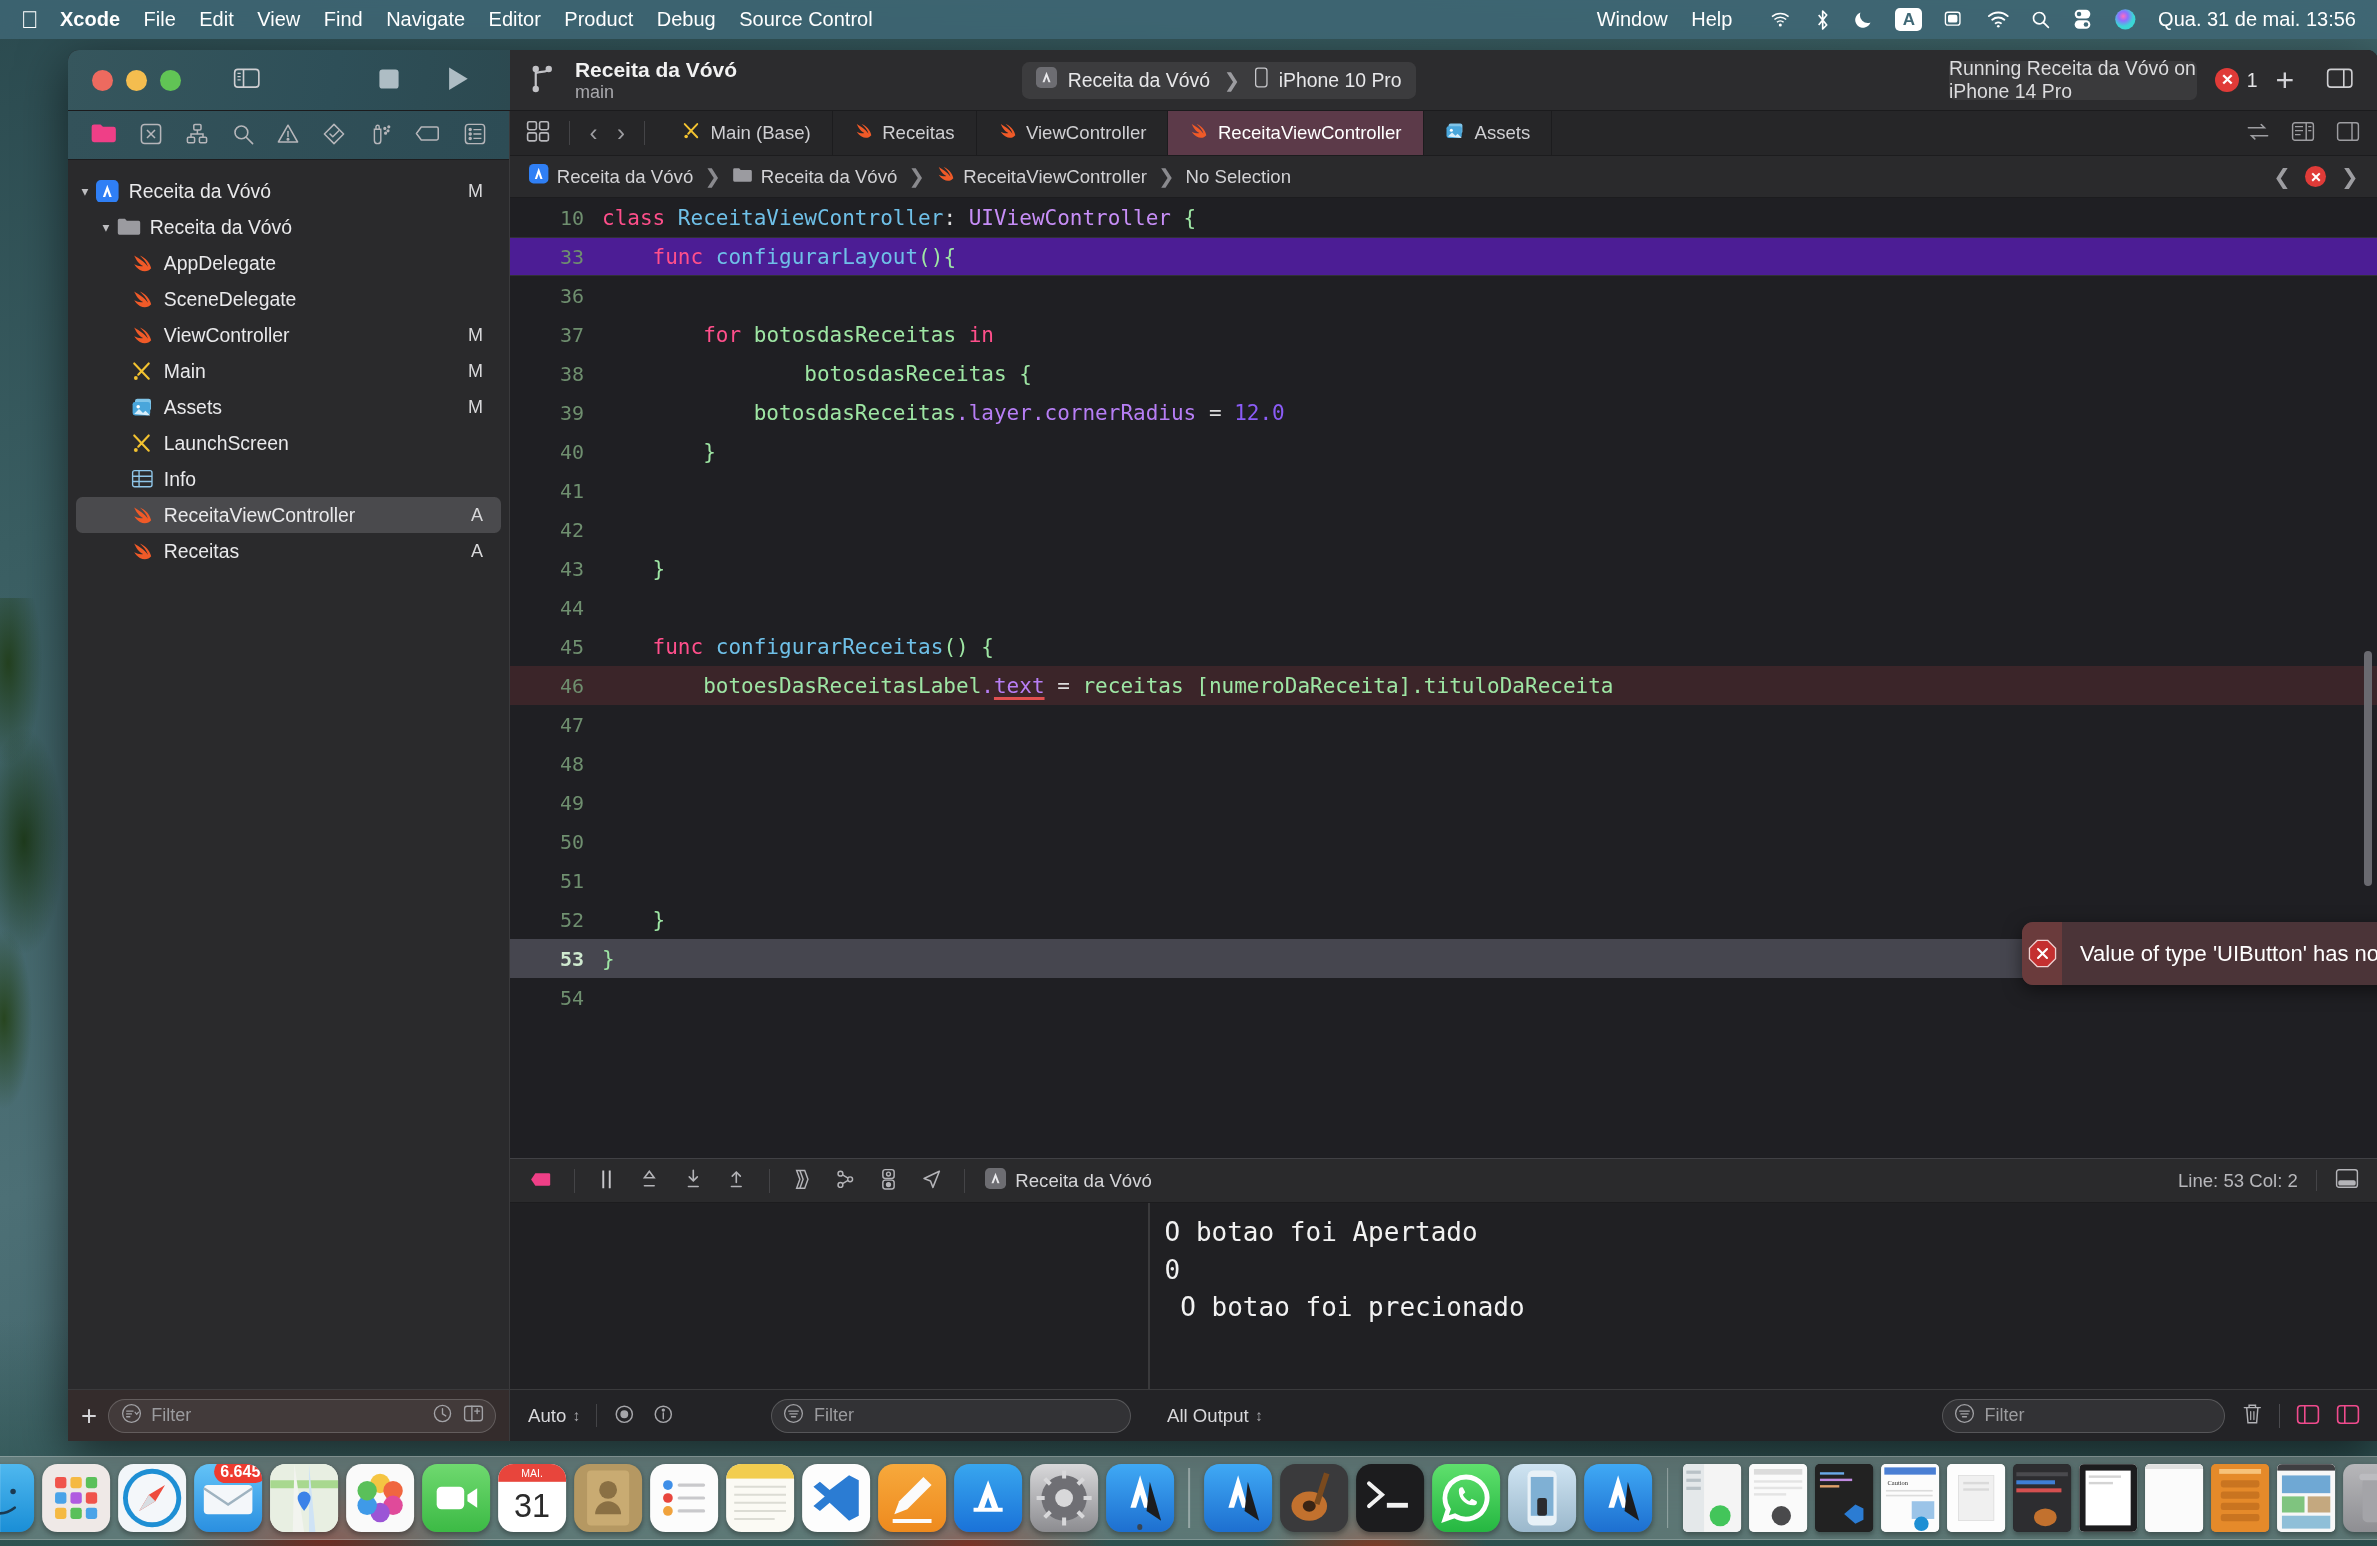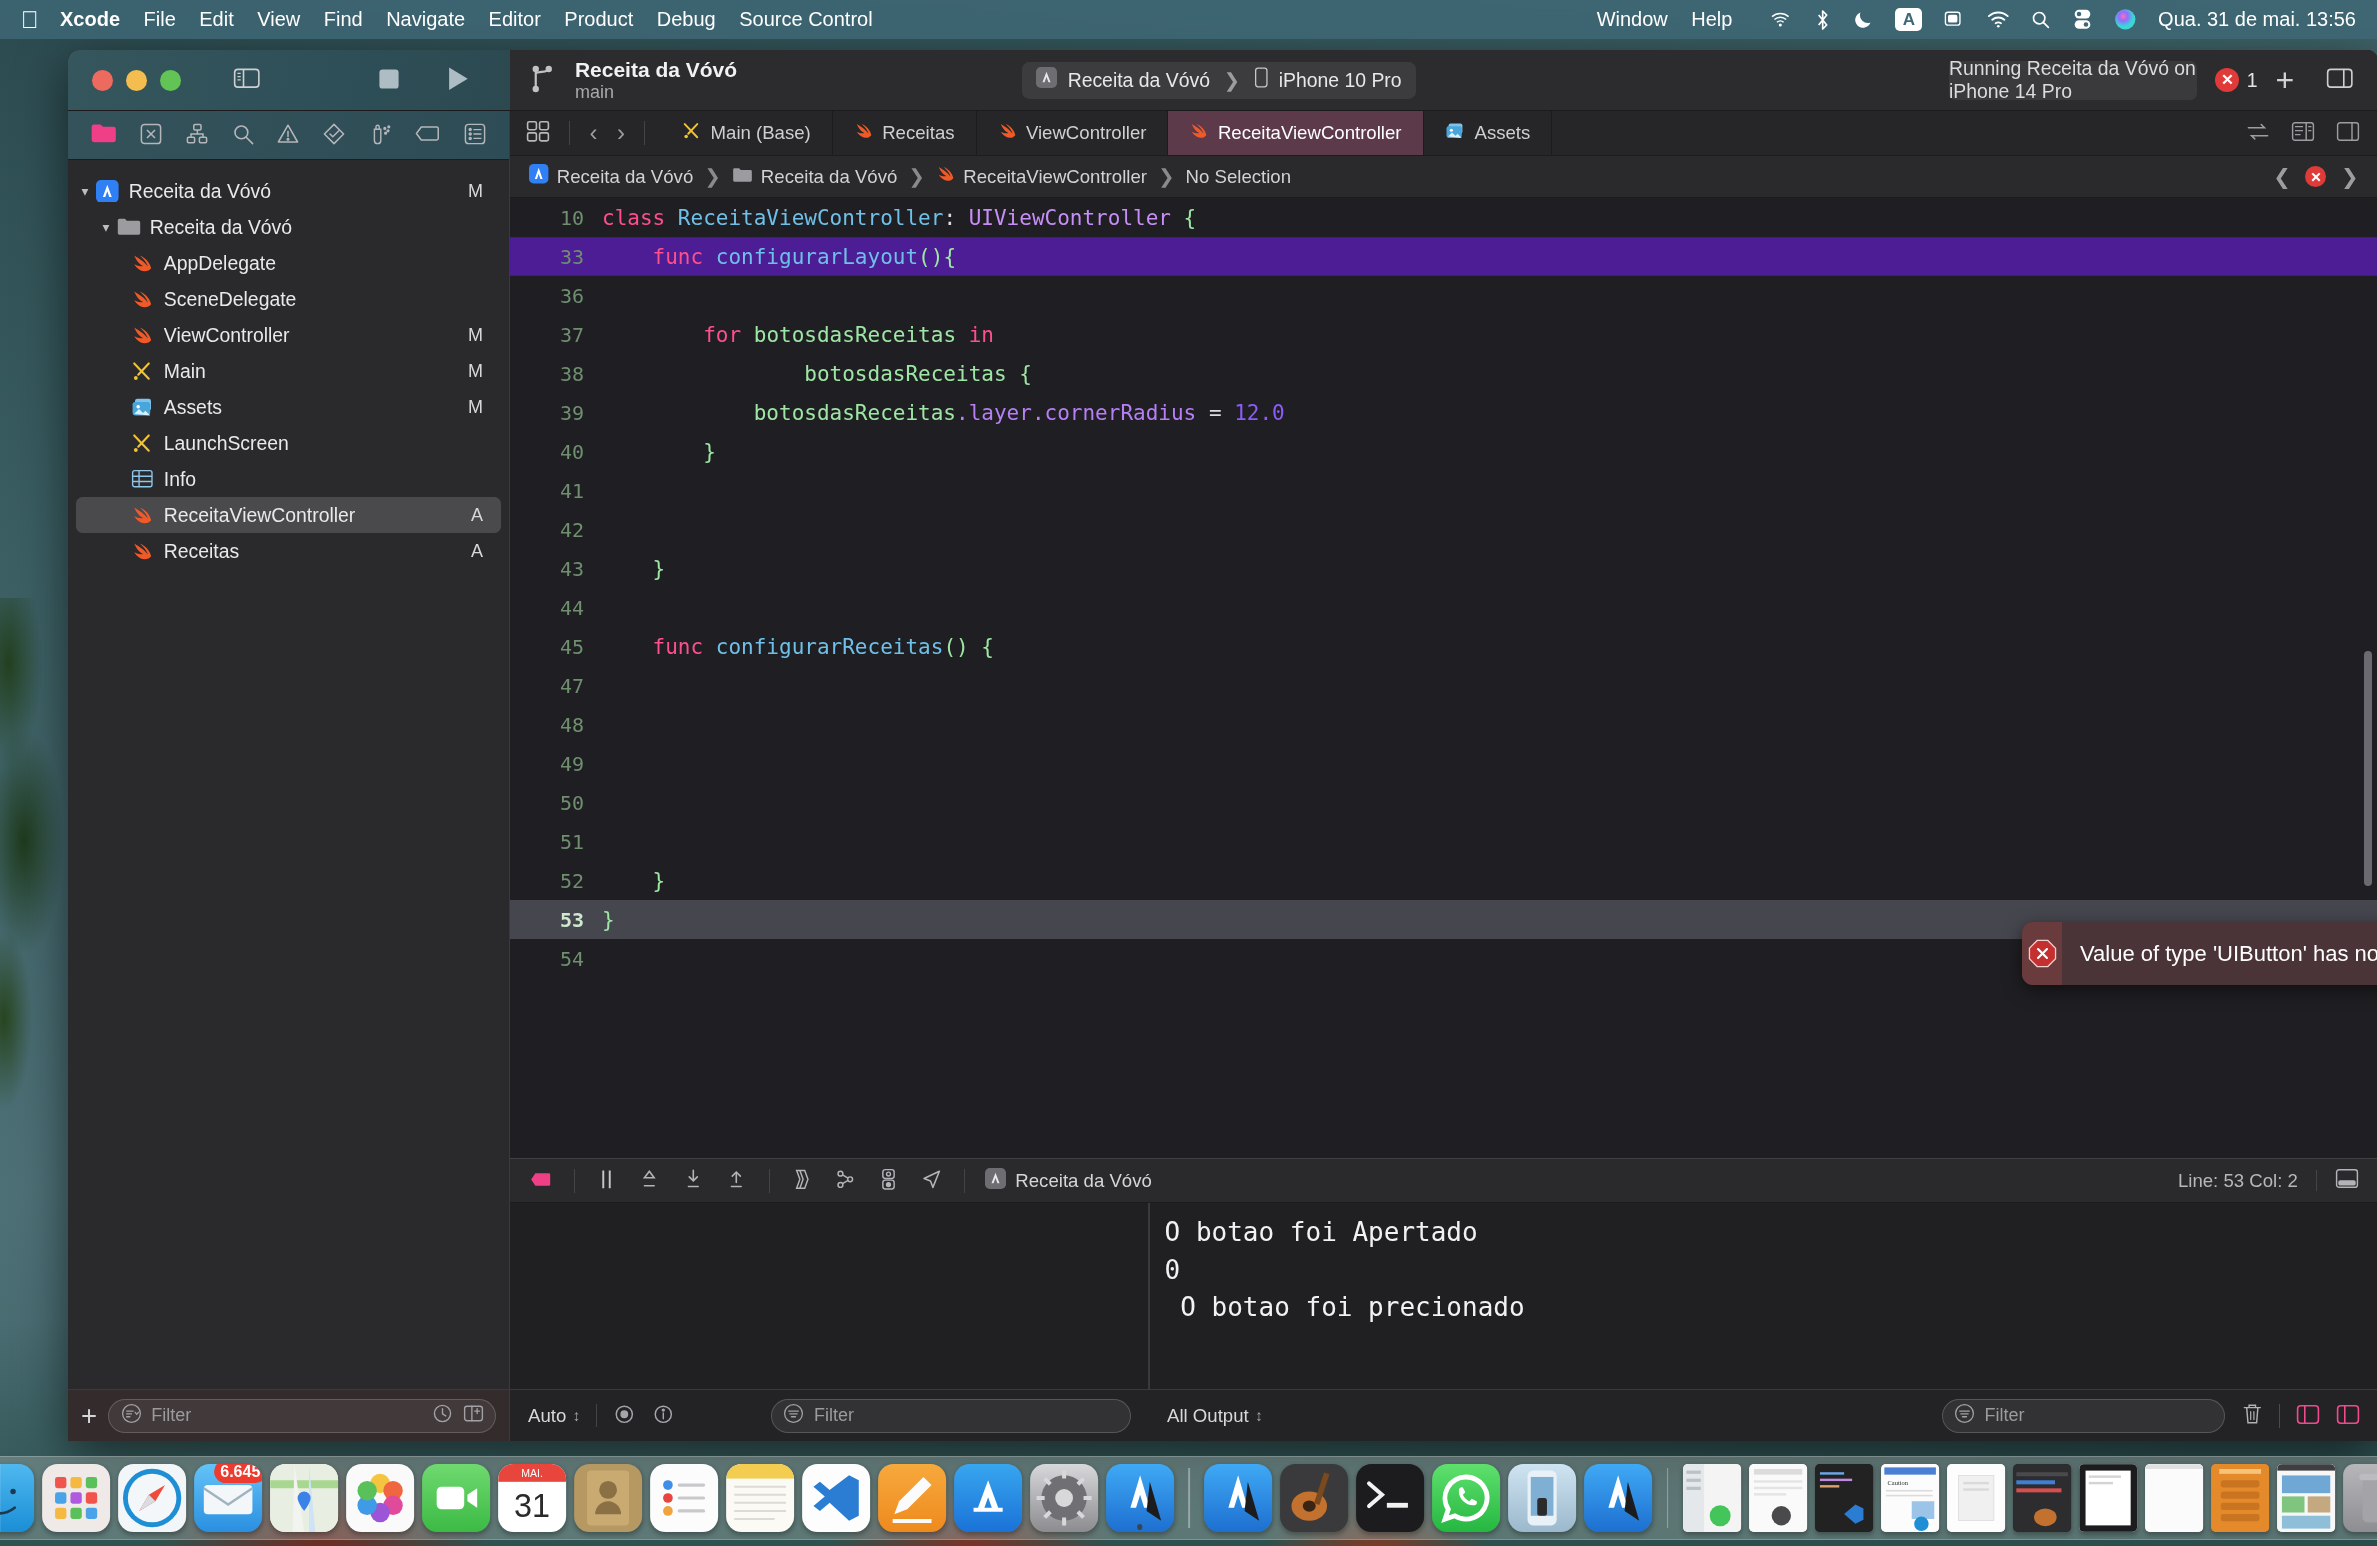--- a/index.html
+++ b/index.html
@@ -746,20 +746,24 @@
               <span class="ctext"><span class="ctext">    }</span></span>
             </div>
             <div class="cline">
               <span class="ln">44</span>
               <span class="ctext"></span>
             </div>
             <div class="cline">
               <span class="ln">45</span>
               <span class="ctext"><span class="plain">    </span><span class="kw">func </span><span class="fn">configurarReceitas</span><span class="ctext">() {</span></span>
             </div>
+            <div class="cline errline">
+              <span class="ln">46</span>
+              <span class="ctext"><span class="ctext">        botoesDasReceitasLabel</span><span class="prop">.</span><span class="prop squig">text</span><span class="plain"> = </span><span class="ctext">receitas [numeroDaReceita]</span><span class="ctext">.tituloDaReceita</span></span>
+            </div>
             <div class="cline">
               <span class="ln">47</span>
               <span class="ctext"></span>
             </div>
             <div class="cline">
               <span class="ln">48</span>
               <span class="ctext"></span>
             </div>
             <div class="cline">
               <span class="ln">49</span>

